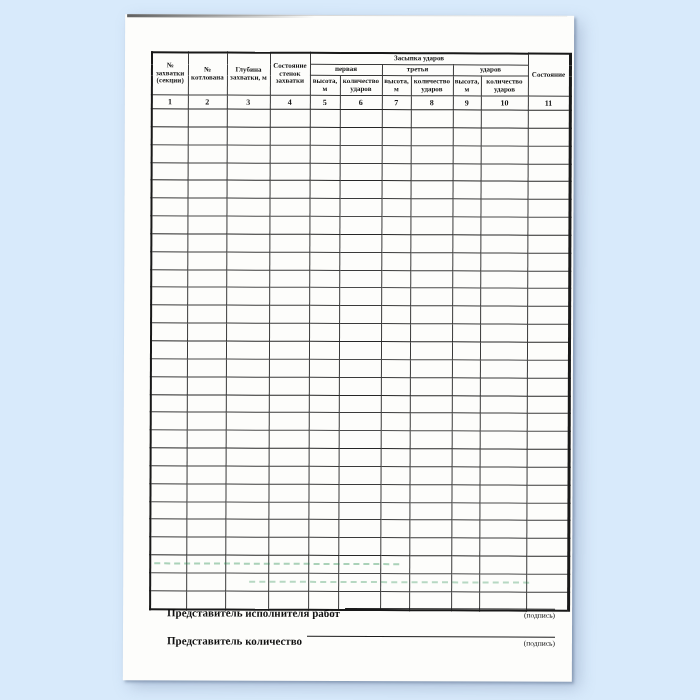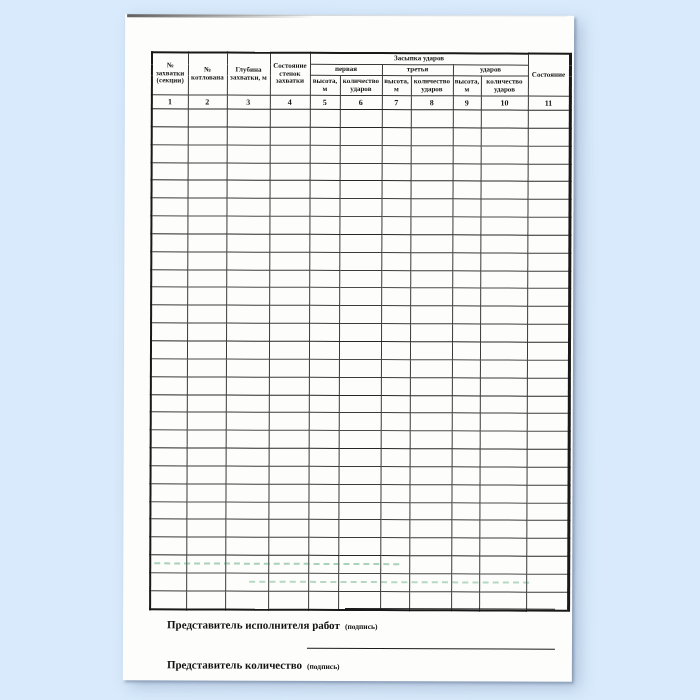--- a/index.html
+++ b/index.html
@@ -60,22 +60,22 @@
   .footer{position:absolute;left:44px;top:584px;width:388px;}
   .sig-block + .sig-block{margin-top:8px;}
   .sig-row{display:flex;align-items:flex-end;}
   .sig-label{
     font-weight:bold;font-size:11px;line-height:11px;
     white-space:nowrap;padding-right:5px;color:#101010;
   }
   .sig-line-wrap{flex:1;display:flex;flex-direction:column;}
   .sig-line{height:9px;border-bottom:1.3px solid #1c1c1c;}
   .sig-caption{
-    font-weight:bold;font-size:7.5px;line-height:9px;margin-top:13px;
-    text-align:left;color:#101010;
+    font-weight:normal;font-size:7.5px;line-height:9px;margin-top:1px;
+    text-align:right;color:#101010;
   }
 </style>
 </head>
 <body>
 
 <div class="paper">
   <div class="scan-streak-2"></div>
   <div class="scan-streak"></div>
 
   <table class="form-table">

